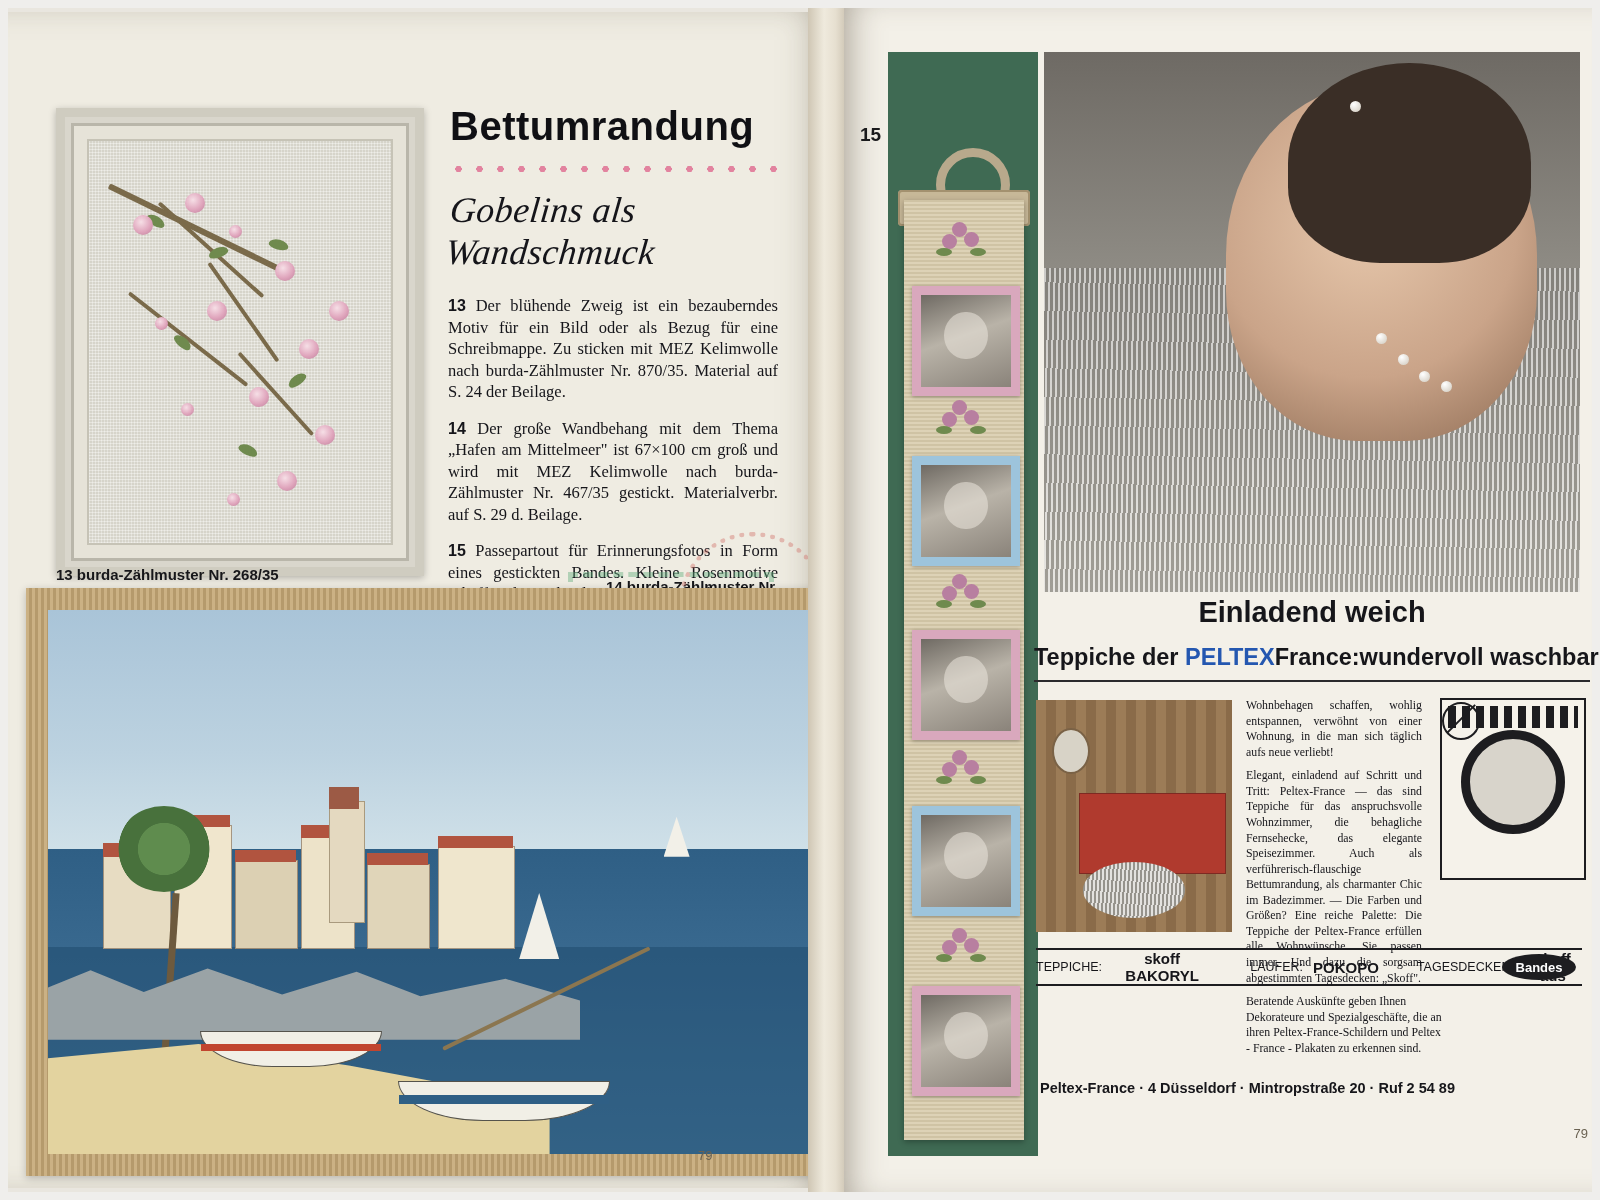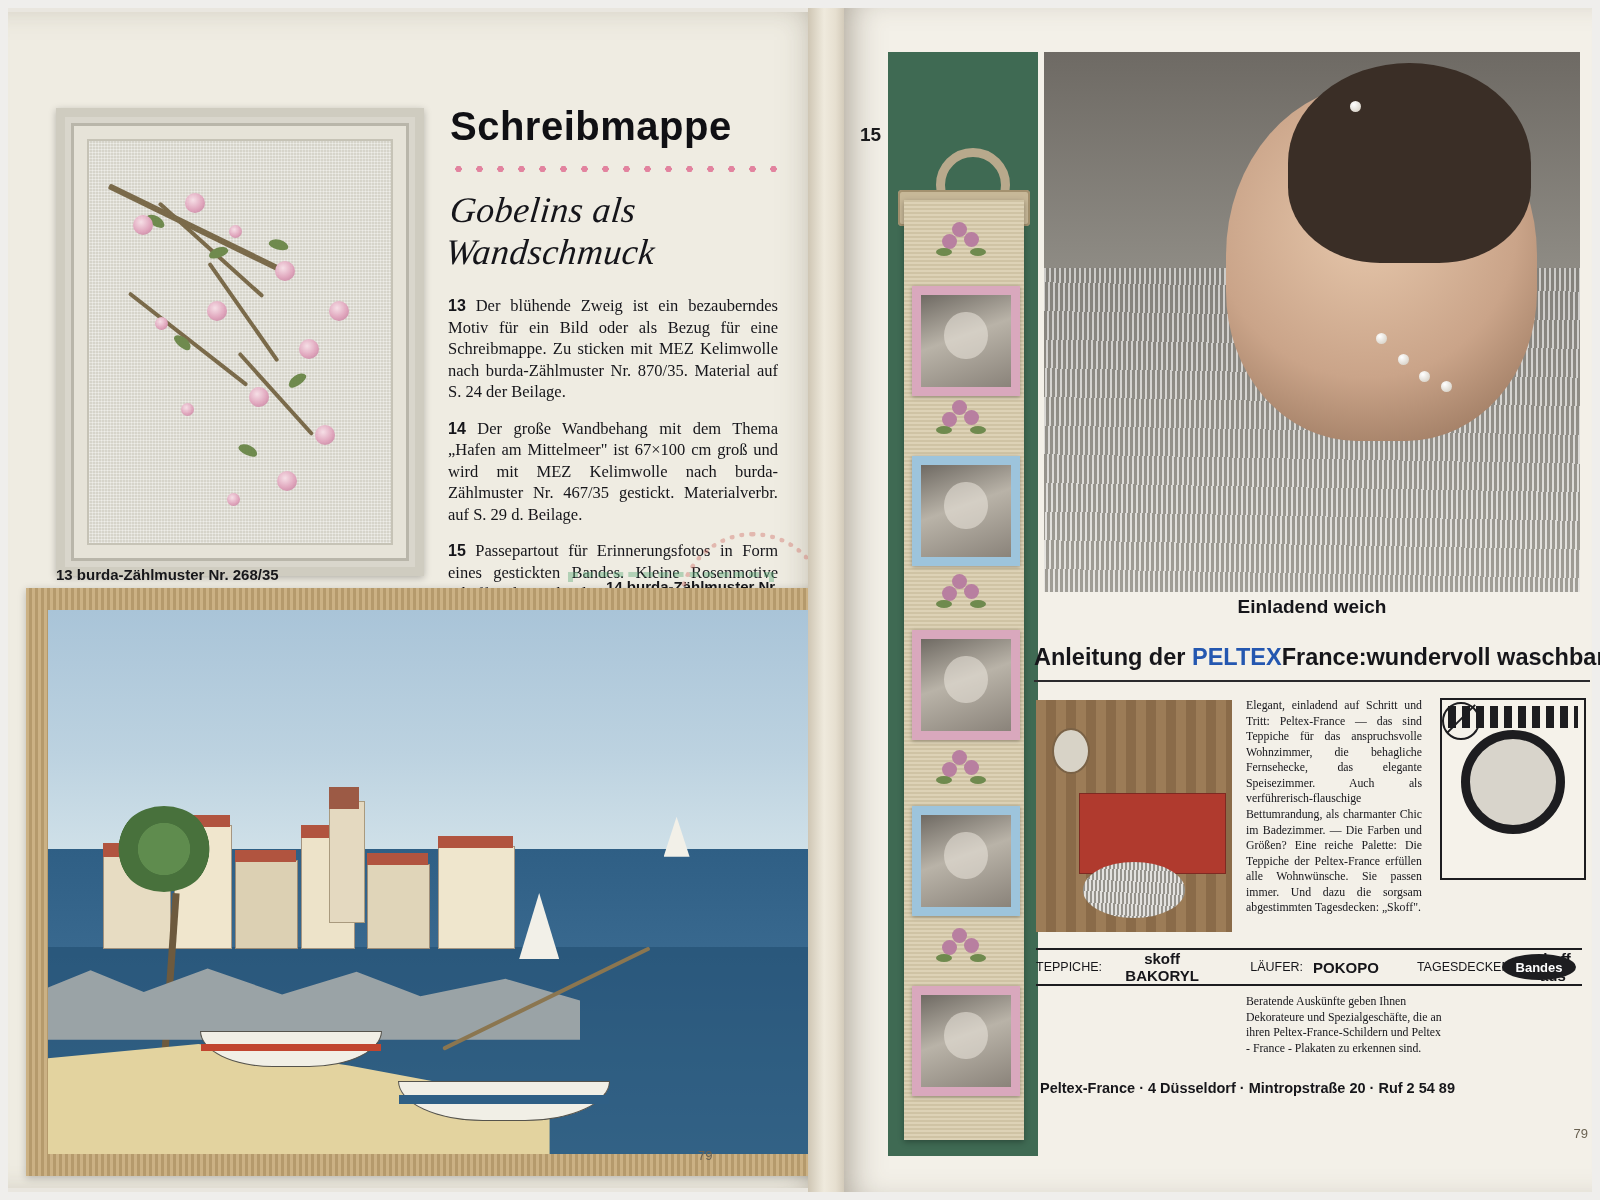--- a/index.html
+++ b/index.html
@@ -129,21 +129,21 @@
     background:linear-gradient(180deg,#6e6a64 0%,#8e8b84 40%,#cfccc4 100%);overflow:hidden;}
   .fur{position:absolute;left:0;bottom:0;width:100%;height:60%;
     background:repeating-linear-gradient(92deg, rgba(255,255,255,.55) 0 2px, rgba(120,118,112,.5) 2px 5px),
                linear-gradient(180deg,#8d8a84,#c9c6bd);}
   .face{position:absolute;left:34%;top:6%;width:58%;height:66%;border-radius:48% 48% 42% 42%;
     background:radial-gradient(circle at 45% 40%, #e6c7ab 0%, #caa489 55%, #8c6a52 100%);}
   .hair{position:absolute;left:20%;top:-6%;width:78%;height:56%;border-radius:50% 50% 38% 38%;background:#3a2e26;}
   .pearl{position:absolute;width:11px;height:11px;border-radius:50%;background:radial-gradient(circle at 35% 30%,#fff,#cfc8bb);}
 
   .ad-head1{position:absolute;left:200px;top:588px;width:536px;
-    font-family:"Liberation Sans",sans-serif;font-size:19px;font-weight:700;color:#16161a;text-align:center;}
+    font-family:"Liberation Sans",sans-serif;font-size:29px;font-weight:700;color:#16161a;text-align:center;}
   .ad-head2{position:absolute;left:190px;top:636px;width:556px;
     font-family:"Liberation Sans",sans-serif;font-size:23.5px;font-weight:700;color:#16161a;white-space:nowrap;}
   .ad-head2 .blue{color:#2457b0;}
   .hr-ad{position:absolute;left:190px;top:672px;width:556px;height:2px;background:#2a2a2c;}
 
   .ad-photo{position:absolute;left:192px;top:692px;width:196px;height:232px;background:#8b6f4e;overflow:hidden;}
   .ad-photo .wall{position:absolute;inset:0;background:repeating-linear-gradient(90deg,#9c7c57 0 10px,#8a6b49 10px 20px);}
   .ad-photo .bed{position:absolute;left:22%;top:40%;width:74%;height:34%;background:#b03a2e;border:1px solid #7d2a22;}
   .ad-photo .rug{position:absolute;left:24%;bottom:6%;width:52%;height:24%;border-radius:50%;
     background:repeating-linear-gradient(95deg,rgba(255,255,255,.6) 0 2px,rgba(120,118,112,.55) 2px 4px),#b9b6ae;}
@@ -205,21 +205,21 @@
         <div class="blossom" style="left:226px;top:284px;"></div>
         <div class="blossom" style="left:188px;top:330px;"></div>
         <div class="blossom sm" style="left:138px;top:352px;"></div>
         <div class="blossom" style="left:240px;top:160px;"></div>
       </div>
     </div>
 
     <div class="caption" style="left:48px;top:554px;">13  burda-Zählmuster  Nr. 268/35</div>
 
     <div class="col-right">
-      <h1 class="headline">Schreibmappe</h1>
+      <h1 class="headline">Bettumrandung</h1>
       <div class="dots"></div>
       <div class="script">Gobelins als Wandschmuck</div>
 
       <p class="para">
         <b>13</b>
         <span>Der blühende Zweig ist ein bezauberndes Motiv für ein Bild oder als Bezug für eine Schreibmappe. Zu sticken mit MEZ Kelimwolle nach burda-Zählmuster Nr. 870/35. Material auf S. 24 der Beilage.</span>
       </p>
       <p class="para">
         <b>14</b>
         <span>Der große Wandbehang mit dem Thema „Hafen am Mittelmeer" ist 67×100 cm groß und wird mit MEZ Kelimwolle nach burda-Zählmuster Nr. 467/35 gestickt. Materialverbr. auf S. 29 d. Beilage.</span>
@@ -352,32 +352,33 @@
       </div>
       <div class="pearl" style="left:62%;top:52%;"></div>
       <div class="pearl" style="left:66%;top:56%;"></div>
       <div class="pearl" style="left:70%;top:59%;"></div>
       <div class="pearl" style="left:74%;top:61%;"></div>
       <div class="pearl" style="left:57%;top:9%;"></div>
     </div>
 
     <div class="ad-head1">Einladend weich</div>
     <div class="ad-head2">
-      <span>Anleitung der </span><span class="blue">PELTEX</span><span>France:</span><span>wundervoll waschbar</span>
+      <span>Teppiche der </span><span class="blue">PELTEX</span><span>France:</span><span>wundervoll waschbar</span>
     </div>
     <div class="hr-ad"></div>
 
     <div class="ad-photo">
       <div class="wall"></div>
       <div class="mirror"></div>
       <div class="bed"></div>
       <div class="rug"></div>
     </div>
 
     <div class="ad-text">
+      <p>Wohnbehagen schaffen, wohlig entspannen, verwöhnt von einer Wohnung, in die man sich täglich aufs neue verliebt!</p>
       <p>Elegant, einladend auf Schritt und Tritt: Peltex-France — das sind Teppiche für das anspruchsvolle Wohnzimmer, die behagliche Fernsehecke, das elegante Speisezimmer. Auch als verführerisch-flauschige Bettumrandung, als charmanter Chic im Badezimmer. — Die Farben und Größen? Eine reiche Palette: Die Teppiche der Peltex-France erfüllen alle Wohnwünsche. Sie passen immer. Und dazu die sorgsam abgestimmten Tagesdecken: „Skoff".</p>
     </div>
 
     <div class="washer">
       <div class="top-row"></div>
       <div class="drum"></div>
     </div>
     <div class="nowash"></div>
 
     <div class="brandrow">

